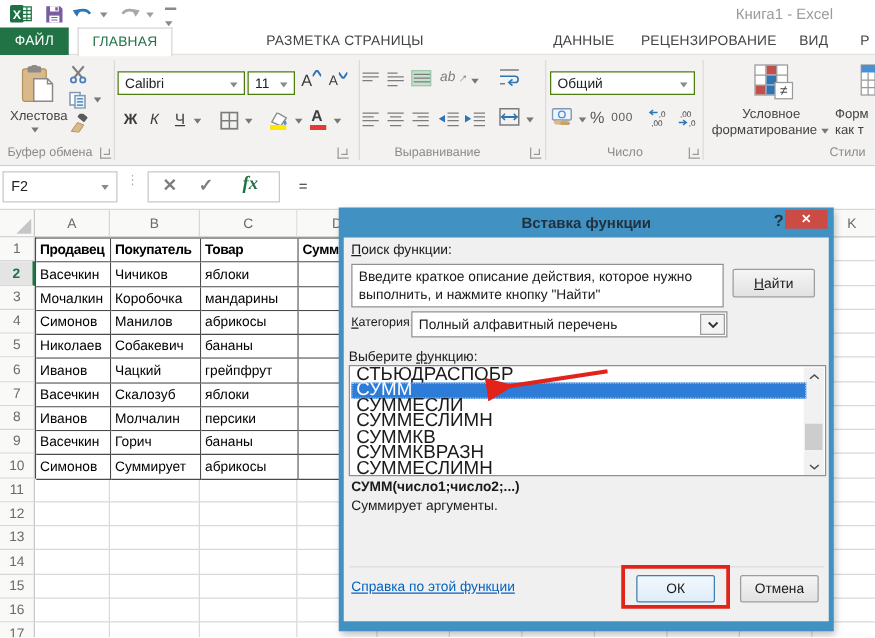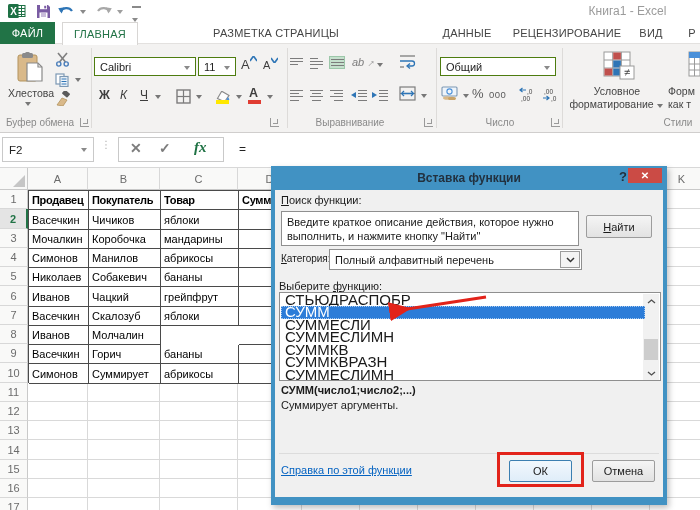--- a/index.html
+++ b/index.html
@@ -483,20 +483,21 @@
         <div class="cell" style="left: 0px; top: 96px; width: 60px; height: 20px;">Иванов</div>
         <div class="cell" style="left: 60px; top: 96px; width: 72px; height: 20px;">Чацкий</div>
         <div class="cell" style="left: 132px; top: 96px; width: 78px; height: 20px;">грейпфрут</div>
         <div class="cell" style="left: 210px; top: 96px; width: 64px; height: 20px;"></div>
         <div class="cell" style="left: 0px; top: 116px; width: 60px; height: 19px;">Васечкин</div>
         <div class="cell" style="left: 60px; top: 116px; width: 72px; height: 19px;">Скалозуб</div>
         <div class="cell" style="left: 132px; top: 116px; width: 78px; height: 19px;">яблоки</div>
         <div class="cell" style="left: 210px; top: 116px; width: 64px; height: 19px;"></div>
         <div class="cell" style="left: 0px; top: 135px; width: 60px; height: 19px;">Иванов</div>
         <div class="cell" style="left: 60px; top: 135px; width: 72px; height: 19px;">Молчалин</div>
+        <div class="cell" style="left: 132px; top: 135px; width: 78px; height: 19px;">персики</div>
         <div class="cell" style="left: 210px; top: 135px; width: 64px; height: 19px;"></div>
         <div class="cell" style="left: 0px; top: 154px; width: 60px; height: 19px;">Васечкин</div>
         <div class="cell" style="left: 60px; top: 154px; width: 72px; height: 19px;">Горич</div>
         <div class="cell" style="left: 132px; top: 154px; width: 78px; height: 19px;">бананы</div>
         <div class="cell" style="left: 210px; top: 154px; width: 64px; height: 19px;"></div>
         <div class="cell" style="left: 0px; top: 173px; width: 60px; height: 20px;">Симонов</div>
         <div class="cell" style="left: 60px; top: 173px; width: 72px; height: 20px;">Суммирует</div>
         <div class="cell" style="left: 132px; top: 173px; width: 78px; height: 20px;">абрикосы</div>
         <div class="cell" style="left: 210px; top: 173px; width: 64px; height: 20px;"></div>
       </div>

